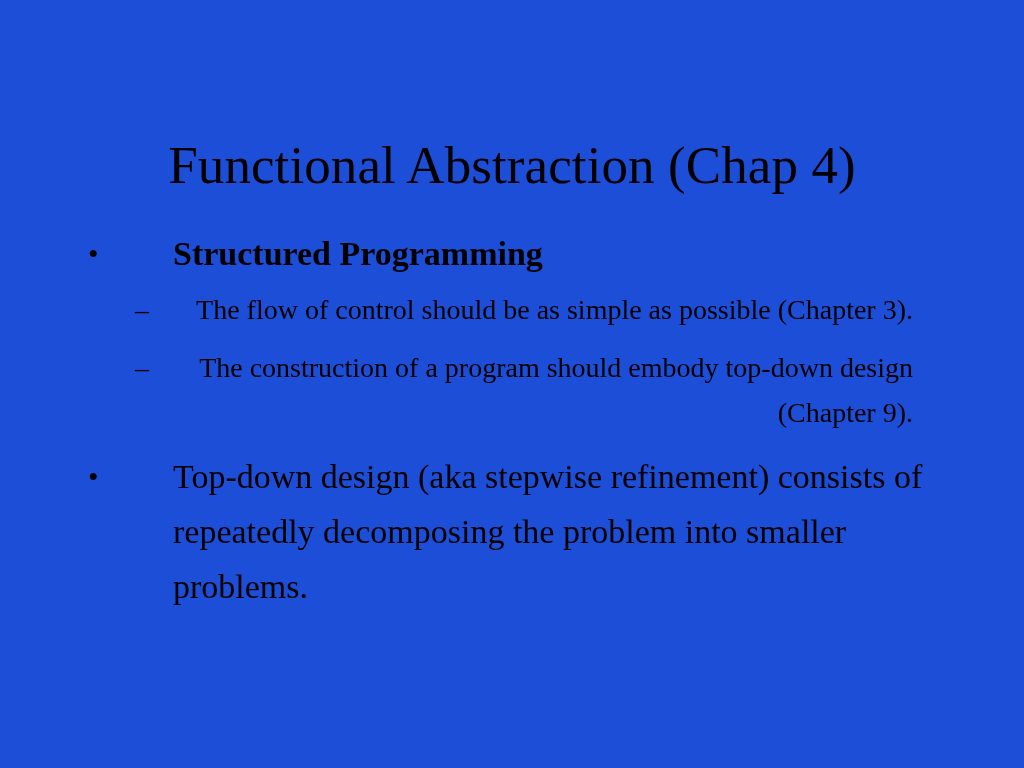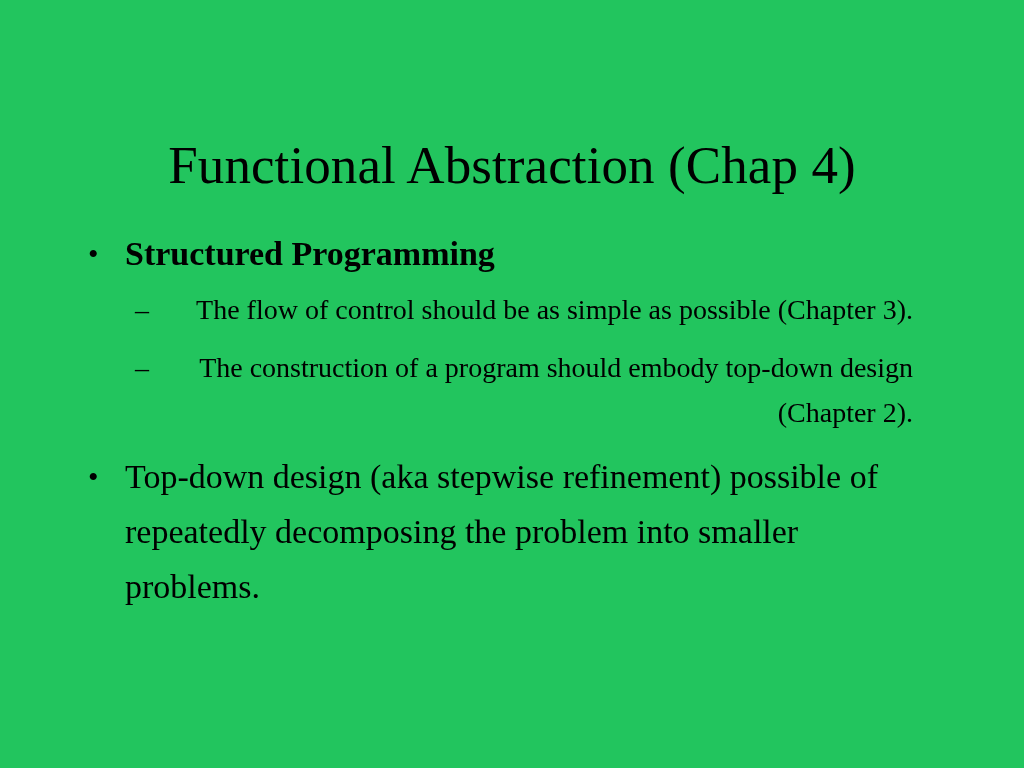--- a/index.html
+++ b/index.html
@@ -11,21 +11,21 @@
     width: 1024px;
     height: 768px;
     overflow: hidden;
     font-family: "Liberation Serif", "DejaVu Serif", serif;
     color: #000000;
   }
   .slide {
     position: relative;
     width: 1024px;
     height: 768px;
-    background: #22c55e;
+    background: #1d4ed8;
   }
 
   
   .slide-title {
     position: absolute;
     left: 60px;
     top: 98px;
     width: 904px;
     text-align: center;
     font-size: 53px;
@@ -56,20 +56,21 @@
   .bullet-l1 .marker {
     position: absolute;
     left: 8px;
     top: 0;
     font-size: 30px;
     line-height: 55px;
     font-weight: normal;
   }
   .bullet-l1 .btext {
     display: block;
+    margin-left: 48px;
   }
 
   .sub-group {
     margin: 0;
     padding: 0;
   }
   .bullet-l2 {
     position: relative;
     margin-left: 55px;
     padding-left: 33px;
@@ -115,25 +116,25 @@
     <div class="sub-group">
       <div class="bullet-l2">
         <span class="marker">–</span>
         <span class="btext w-sub">The flow of control should be as simple as possible (Chapter 3).</span>
       </div>
 
       <div class="gap-after-sub1"></div>
 
       <div class="bullet-l2">
         <span class="marker">–</span>
-        <span class="btext w-sub">The construction of a program should embody top-down design (Chapter 2).</span>
+        <span class="btext w-sub">The construction of a program should embody top-down design (Chapter 9).</span>
       </div>
     </div>
 
     <div class="gap-before-l1b"></div>
 
     <div class="bullet-l1">
       <span class="marker">•</span>
-      <span class="btext w-main">Top-down design (aka stepwise refinement) possible of repeatedly decomposing the problem into smaller problems.</span>
+      <span class="btext w-main">Top-down design (aka stepwise refinement) consists of repeatedly decomposing the problem into smaller problems.</span>
     </div>
 
   </div>
 </div>
 
 </body></html>

